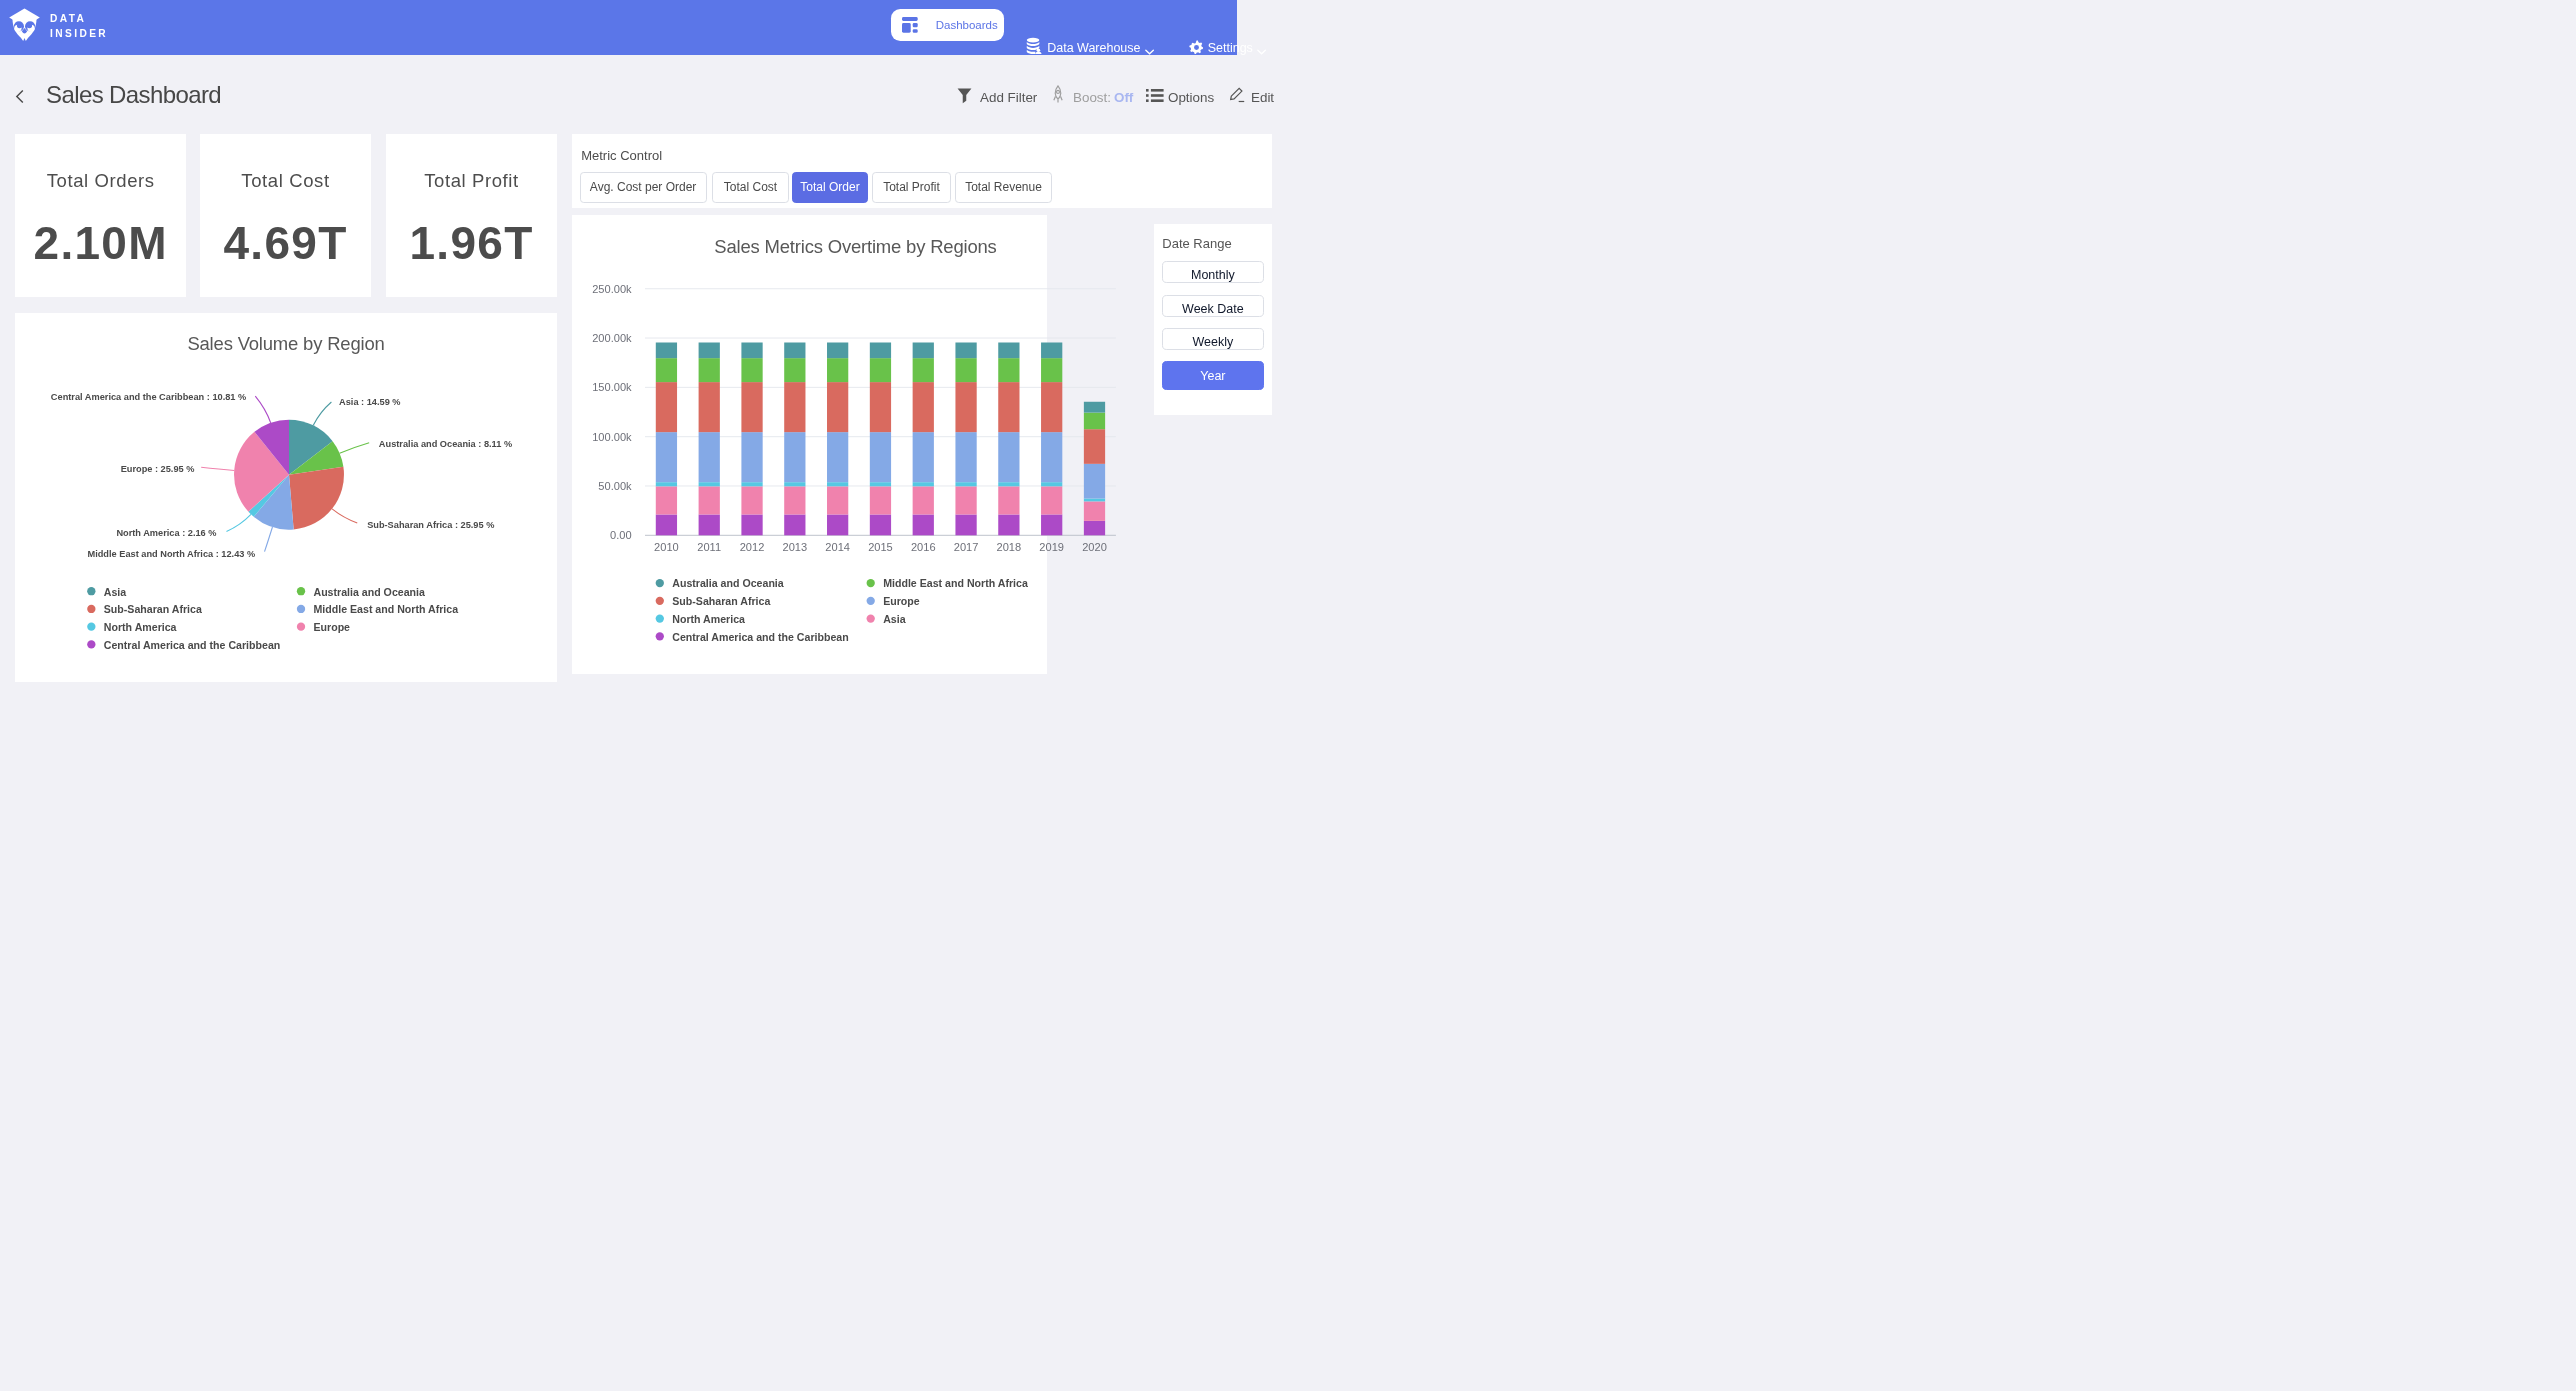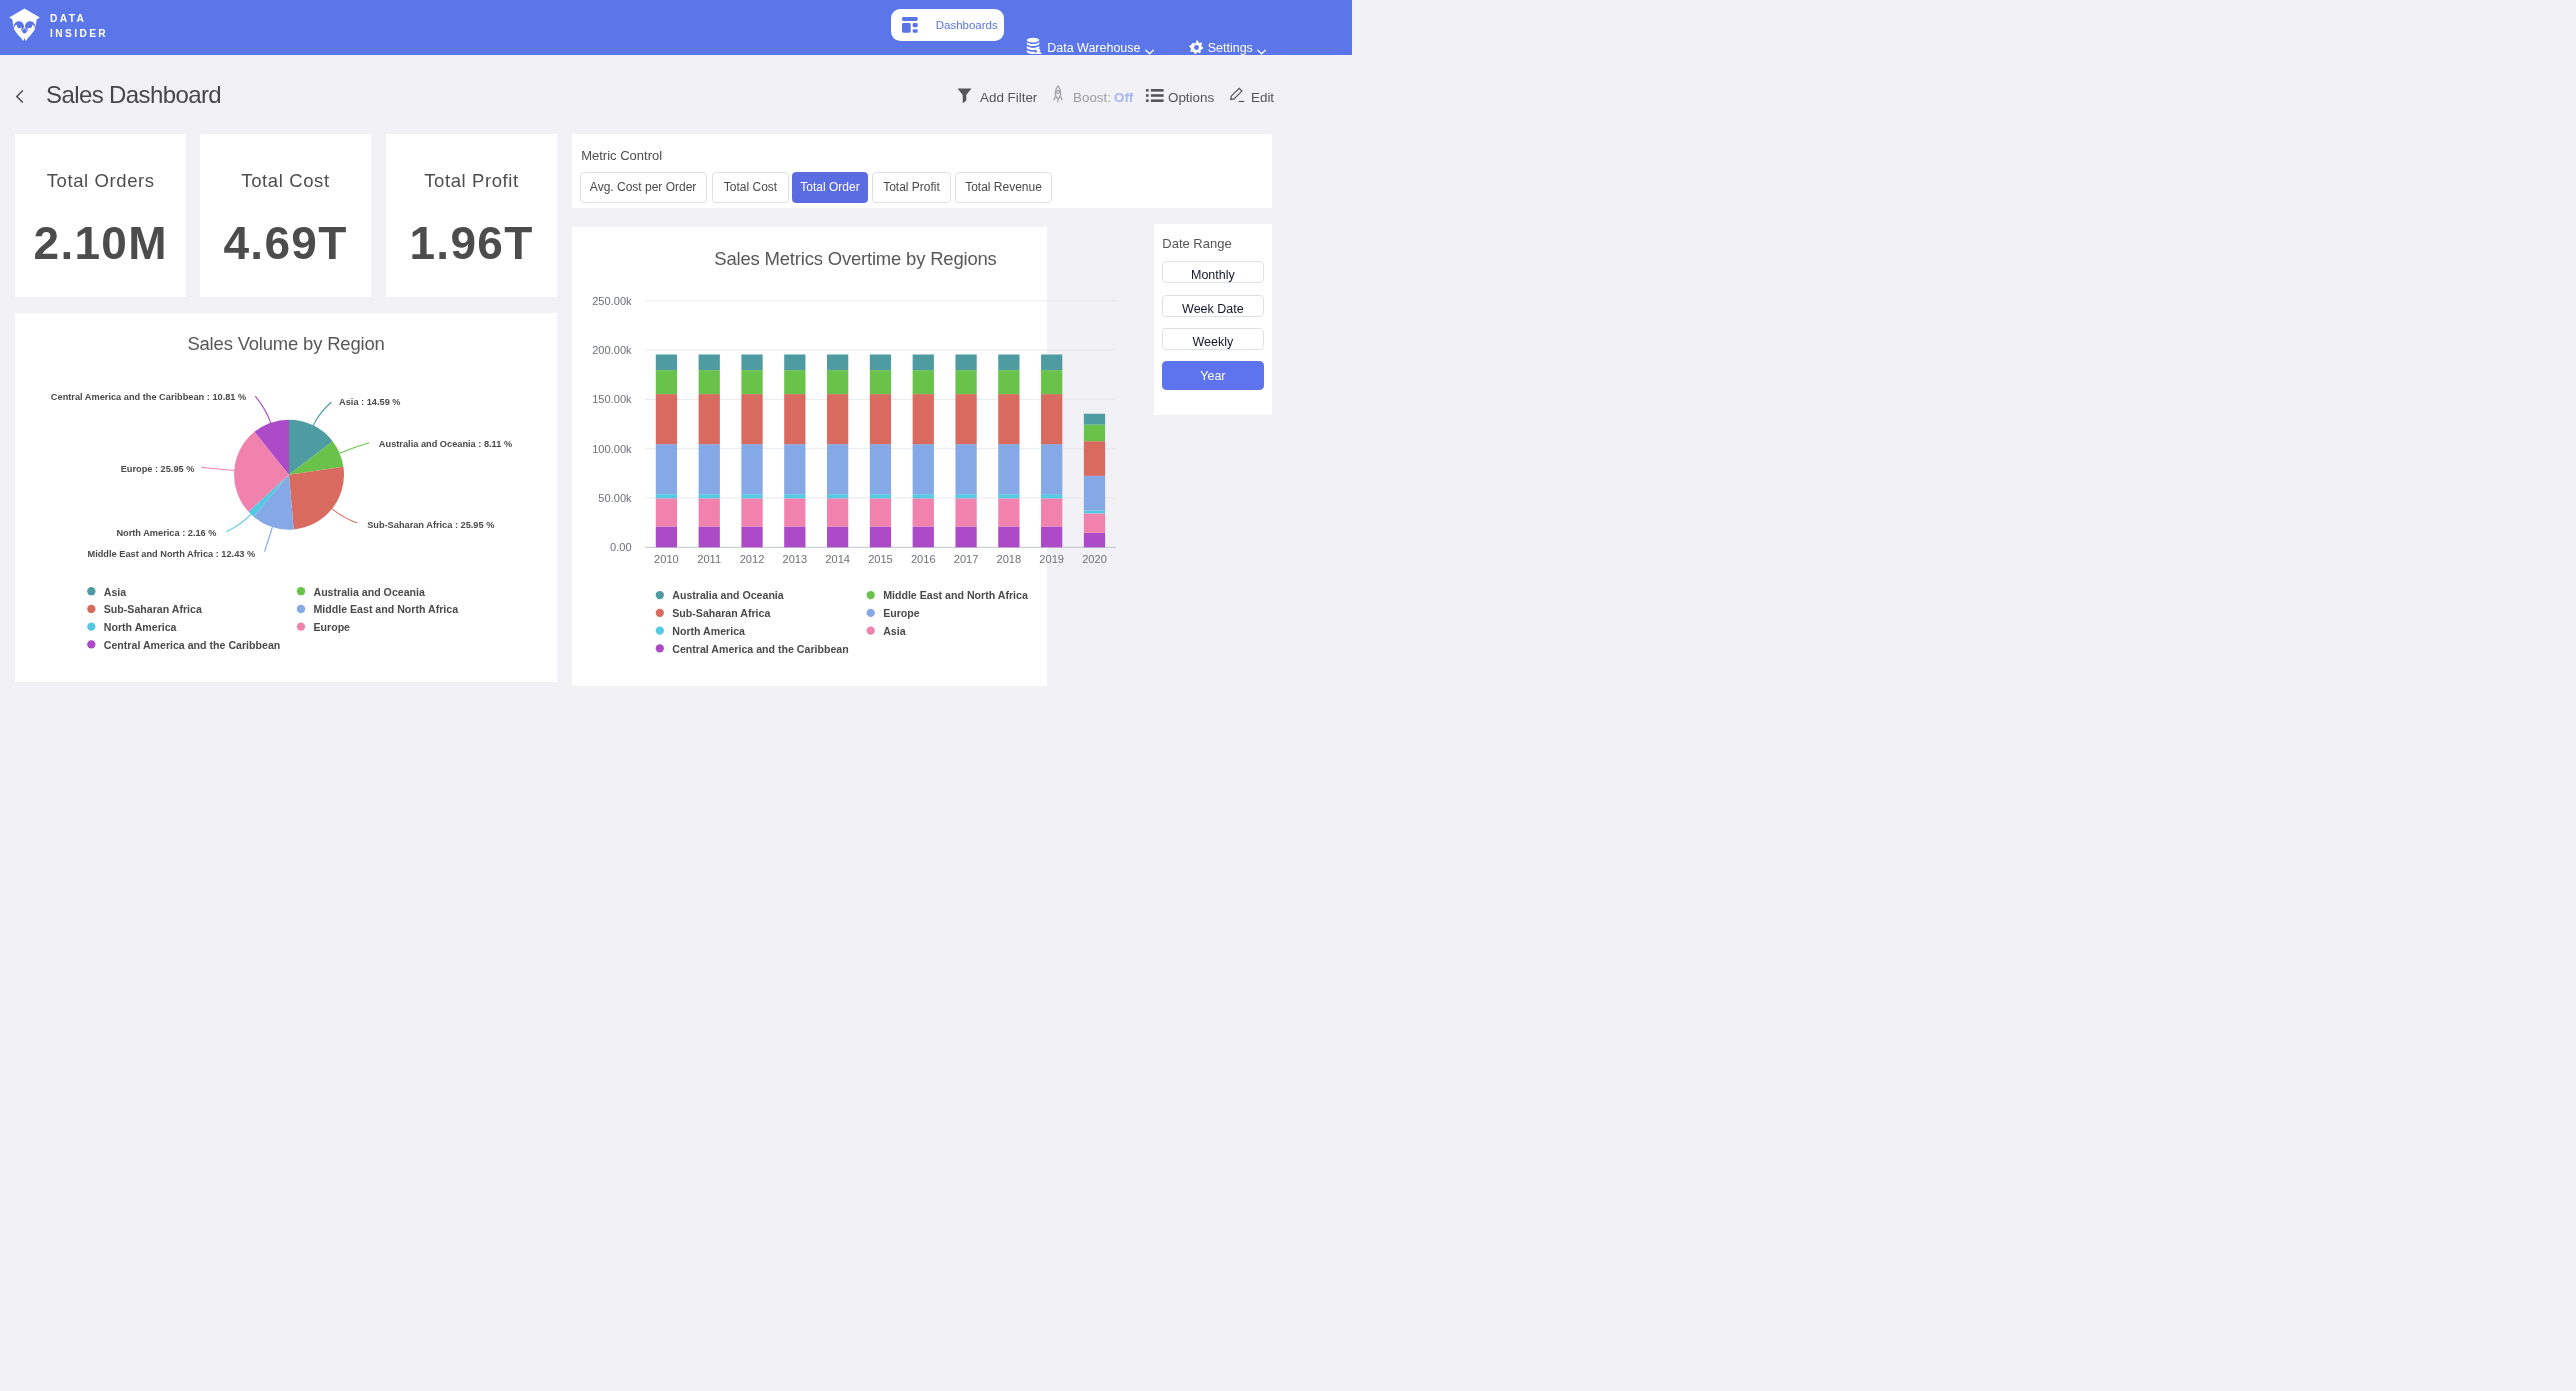--- a/index.html
+++ b/index.html
@@ -1,17 +1,17 @@
 <!DOCTYPE html>
 <html style="font-size:15px"><head><meta charset="utf-8"><style>
 * { margin:0; padding:0; box-sizing:border-box; }
 html,body { width:1288px; height:696px; background:#f1f1f6; font-family:"Liberation Sans",sans-serif; overflow:hidden; }
 .abs { position:absolute; }
 .card { position:absolute; background:#fff; }
-.nav { position:absolute; left:0; top:0; width:1352px; height:55px; background:#5B76E8; }
+.nav { position:absolute; left:0; top:0; width:1237px; height:55px; background:#5B76E8; }
 .brand { position:absolute; left:50px; top:11px; color:#fff; font-size:10.2px; font-weight:bold; letter-spacing:2.4px; line-height:15.2px; }
 .dashbtn { position:absolute; left:891px; top:9.2px; width:113px; height:32px; background:#fff; border-radius:9.2px; display:flex; align-items:center; padding-left:11px; gap:18px; color:#5B74E6; font-size:11.5px; }
 .navitem { position:absolute; top:0; height:55px; display:flex; align-items:flex-end; color:#fff; font-size:12.5px; }
 .kpi { width:171px; height:163px; text-align:center; }
 .mbtn { position:absolute; top:38px; height:30.5px; border:0.9px solid #dcdfe6; border-radius:3.7px; background:#fff; color:#4a4a4a; font-size:12px; text-align:center; line-height:29px; white-space:nowrap; }
 .mbtn.sel { background:#5B6CE3; border-color:#5B6CE3; color:#fff; }
 .dbtn { position:absolute; left:7.9px; width:102px; height:22px; border:0.9px solid #dcdfe6; border-radius:4.6px; background:#fff; color:#0f172a; font-size:12.5px; text-align:center; line-height:27px; }
 .dbtn.sel { background:#5E74EE; border-color:#5E74EE; color:#ffffff; }
 .htext { position:absolute; top:91px; font-size:13.4px; line-height:13.4px; color:#555; }
 </style></head>
@@ -160,21 +160,21 @@
       <text x="96.0" y="363.5" font-size="11.5" font-weight="bold" fill="#4a4a4a">Central America and the Caribbean</text>
 <circle cx="309.5" cy="301.2" r="4.5" fill="#69C24A"></circle>
       <text x="323.0" y="305.9" font-size="11.5" font-weight="bold" fill="#4a4a4a">Australia and Oceania</text>
 <circle cx="309.5" cy="320.4" r="4.5" fill="#84A9E6"></circle>
       <text x="323.0" y="325.09999999999997" font-size="11.5" font-weight="bold" fill="#4a4a4a">Middle East and North Africa</text>
 <circle cx="309.5" cy="339.6" r="4.5" fill="#F082AD"></circle>
       <text x="323.0" y="344.3" font-size="11.5" font-weight="bold" fill="#4a4a4a">Europe</text>
 </svg>
 </div>
 
-<div class="card" style="left:572px;top:227px;width:475px;height:459px">
+<div class="card" style="left:572px;top:215px;width:475px;height:459px">
 <svg width="567" height="459" viewBox="0 0 613.5 496.5">
 <text x="306.75" y="40.65" text-anchor="middle" font-size="20" letter-spacing="-0.2" fill="#585858">Sales Metrics Overtime by Regions</text>
 <line x1="79.0" y1="346.50" x2="588.5" y2="346.50" stroke="#b9bec8" stroke-width="1"></line>
 <text x="64.5" y="350.90" text-anchor="end" font-size="12" fill="#6E7079">0.00</text>
 <line x1="79.0" y1="293.14" x2="588.5" y2="293.14" stroke="#e4e7ed" stroke-width="1"></line>
 <text x="64.5" y="297.54" text-anchor="end" font-size="12" fill="#6E7079">50.00k</text>
 <line x1="79.0" y1="239.78" x2="588.5" y2="239.78" stroke="#e4e7ed" stroke-width="1"></line>
 <text x="64.5" y="244.18" text-anchor="end" font-size="12" fill="#6E7079">100.00k</text>
 <line x1="79.0" y1="186.42" x2="588.5" y2="186.42" stroke="#e4e7ed" stroke-width="1"></line>
 <text x="64.5" y="190.82" text-anchor="end" font-size="12" fill="#6E7079">150.00k</text>

